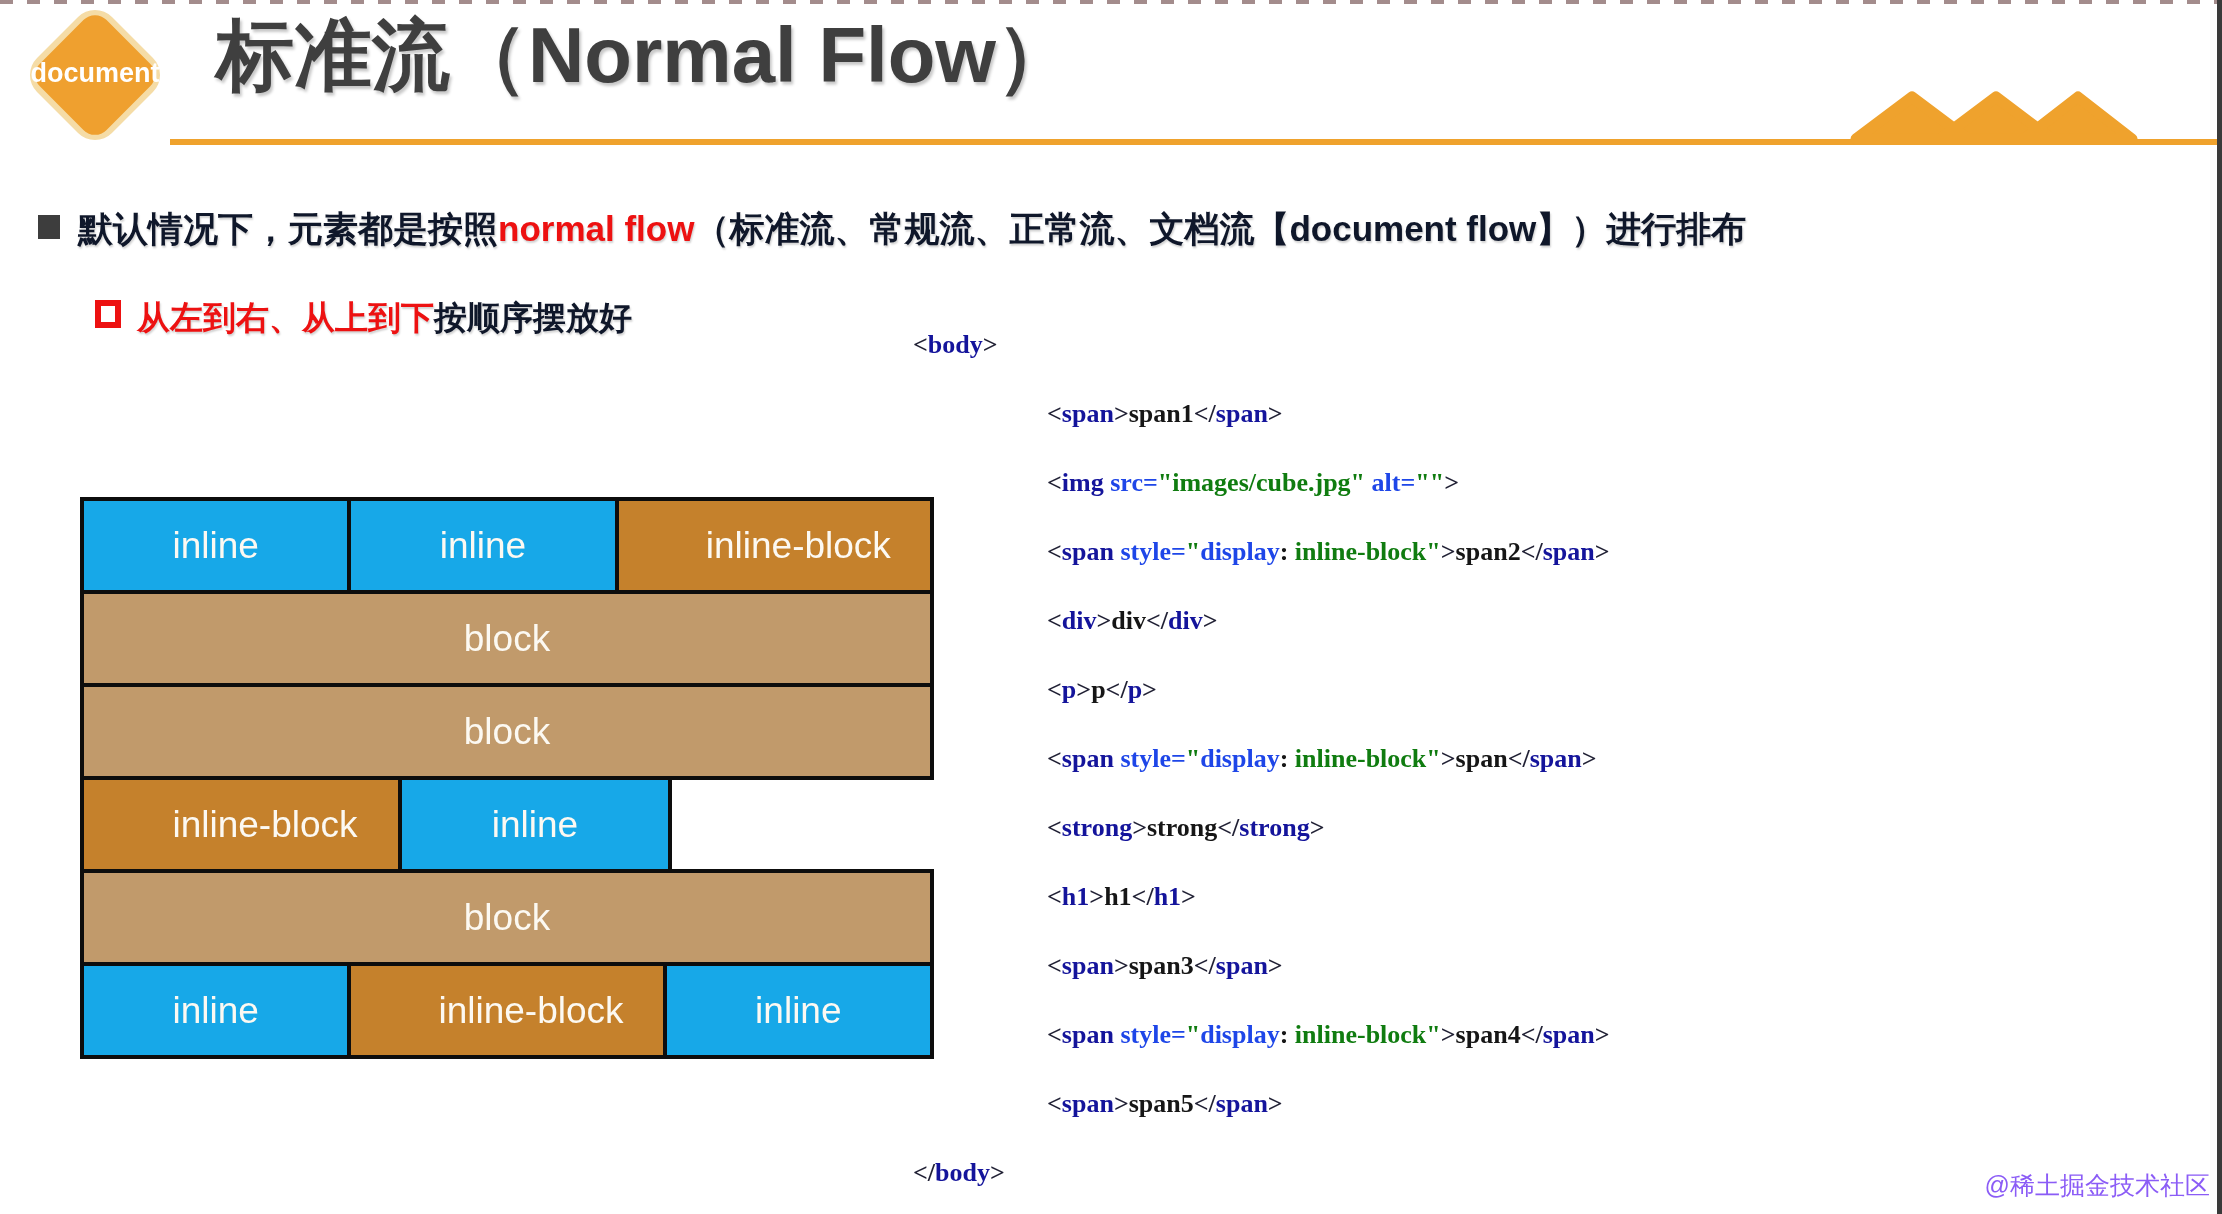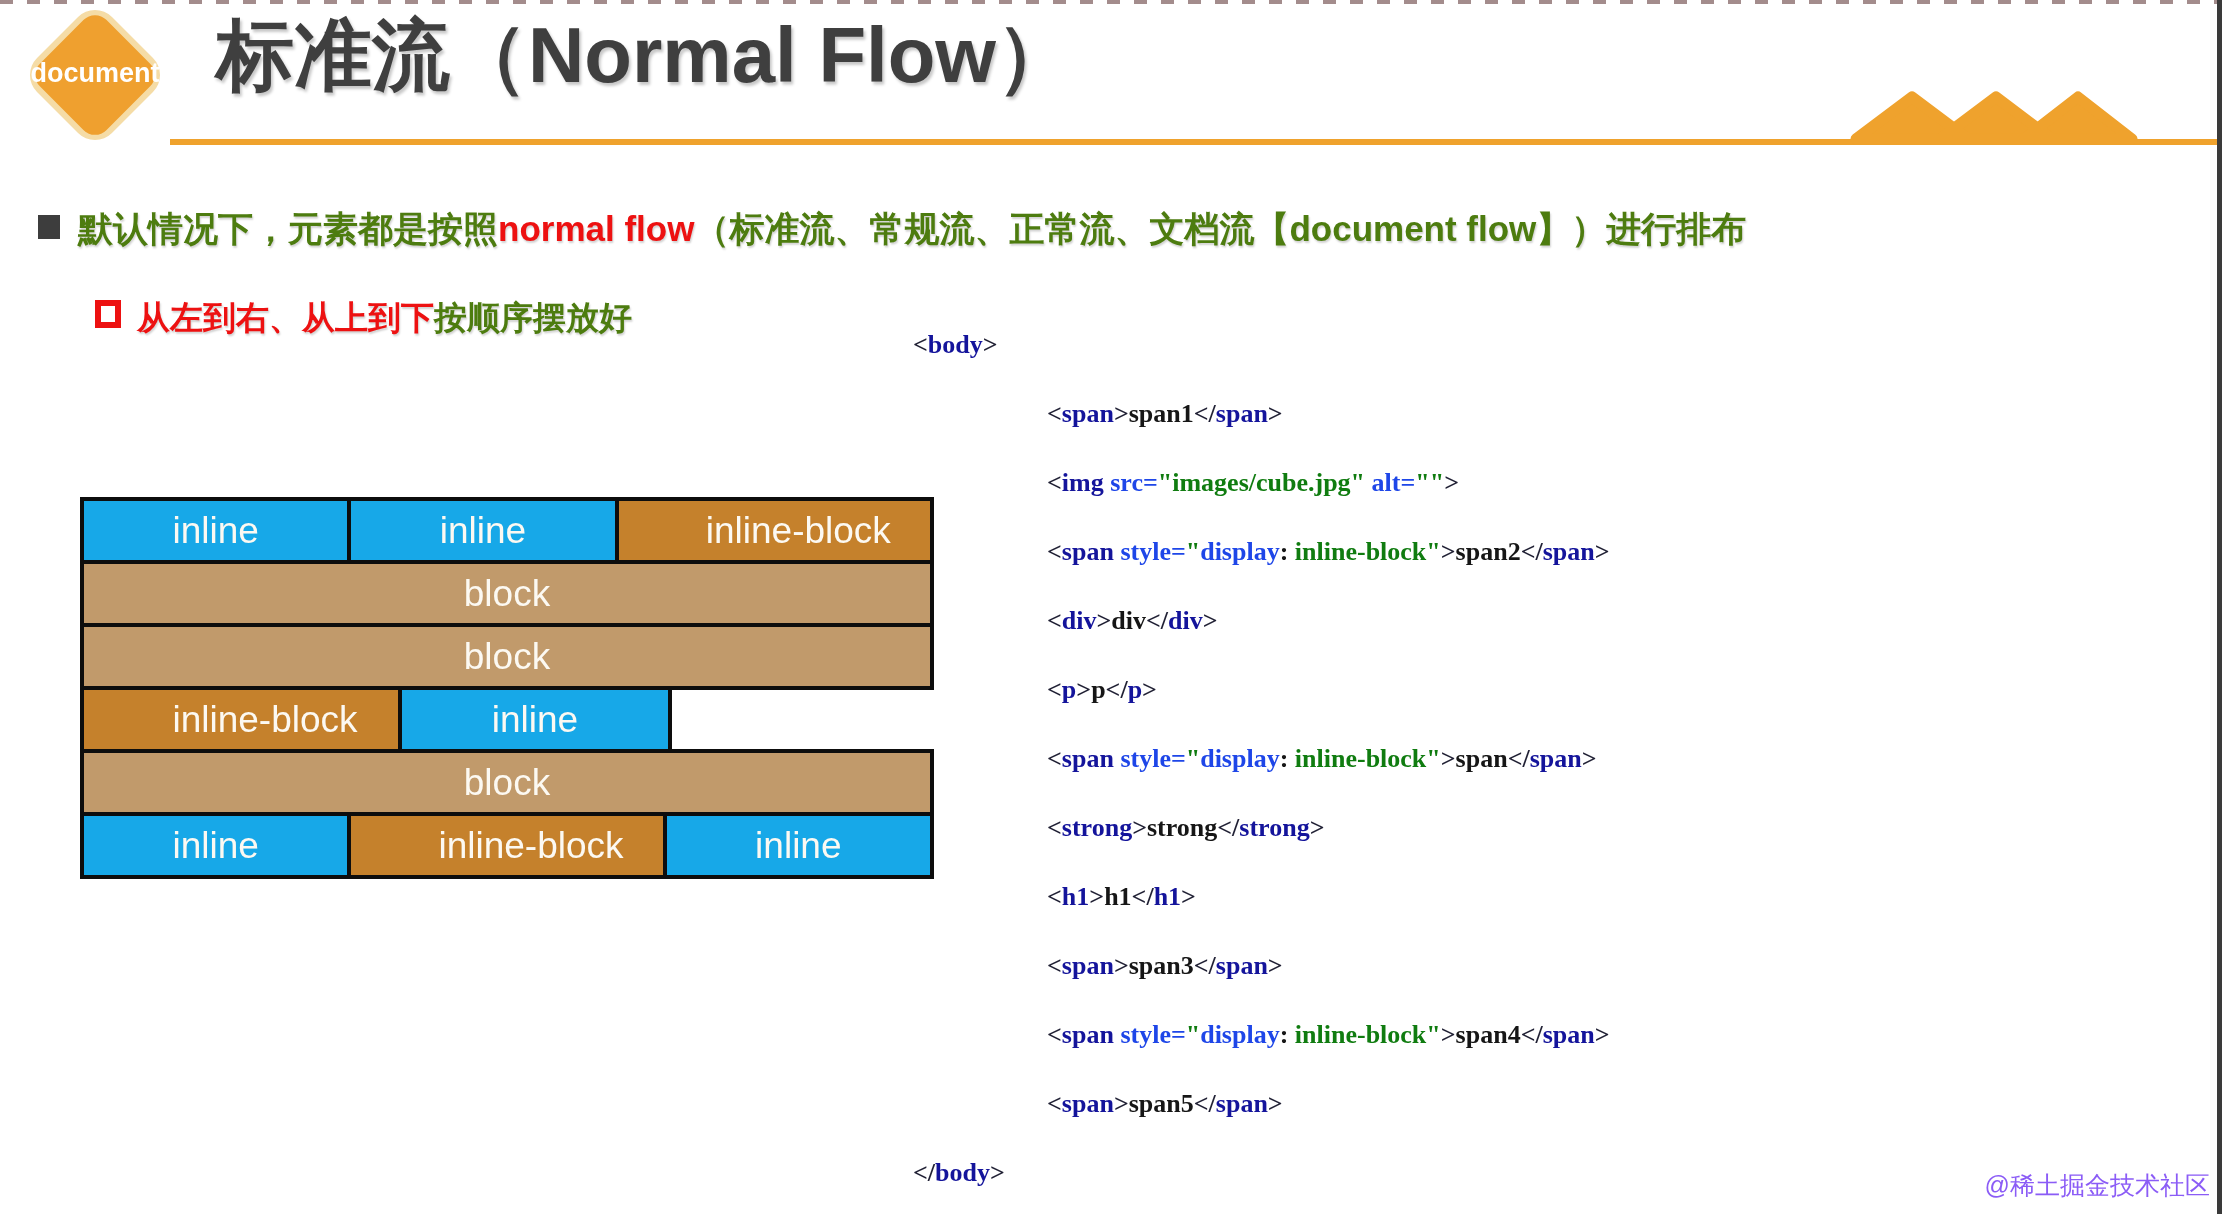--- a/index.html
+++ b/index.html
@@ -30,25 +30,25 @@
   .bullet{position:absolute;font-weight:bold;white-space:nowrap;text-shadow:1px 2px 2px rgba(0,0,0,.18);}
   .bullet-main{left:38px;top:206px;font-size:35px;color:#3D3D3D;}
   .bullet-sub{font-size:33px;color:#3D3D3D;}
   .bullet-sub1{left:95px;top:296px;}
   .bullet-sub2{left:95px;top:381px;}
   .sq-marker{display:inline-block;width:22px;height:24px;background:#3D3D3D;margin-right:18px;transform:translateY(-2px);}
   .sq-hollow{display:inline-block;width:14px;height:16px;background:#fff;margin-right:16px;transform:translateY(-1px);}
   .sq-hollow.red{border:6px solid #ED1111;}
   .sq-hollow.dark{border:5px solid #4A4A4A;}
   .t-red{color:#ED1111;margin-top:29px;}
-  .t-dark{color:#4d7c0f;}
+  .t-dark{color:#0f172a;}
 
   
   .diagram{position:absolute;left:80px;top:497px;width:854px;}
-  .d-row{display:flex;height:67px;}
+  .d-row{display:flex;height:97px;}
   .d-row + .d-row{margin-top:-4px;}
   .d-cell{flex:1;display:flex;align-items:center;justify-content:center;
     border:4px solid #0d0d0d;color:#FCF9F2;font-size:37px;font-weight:400;}
   .d-cell + .d-cell{margin-left:-4px;}
   .d-cell.s-3{flex:3;}
   .d-cell.t-inline{background:#17A8E8;}
   .d-cell.t-inline_block{background:#C5812C;padding-left:48px;}
   .d-cell.t-block{background:#C19A6B;}
   .d-cell.t-empty{background:transparent;border:none;}
 

